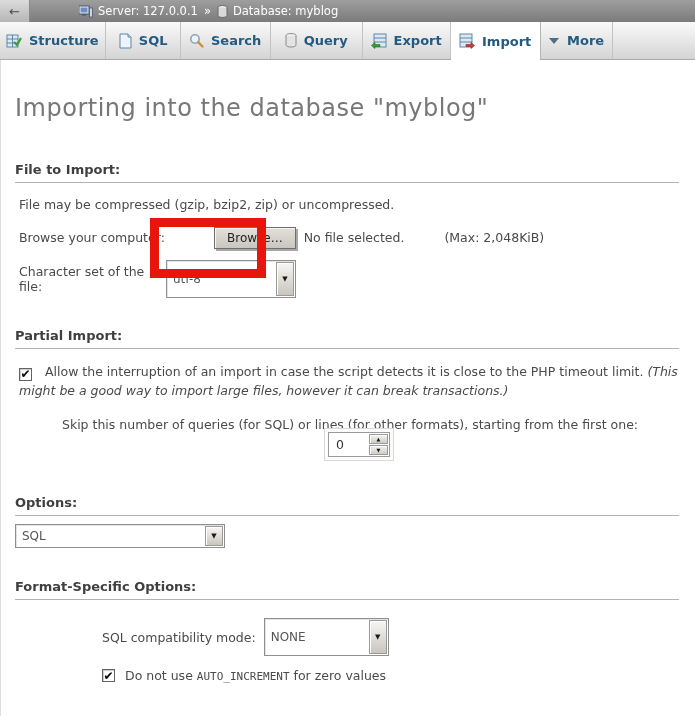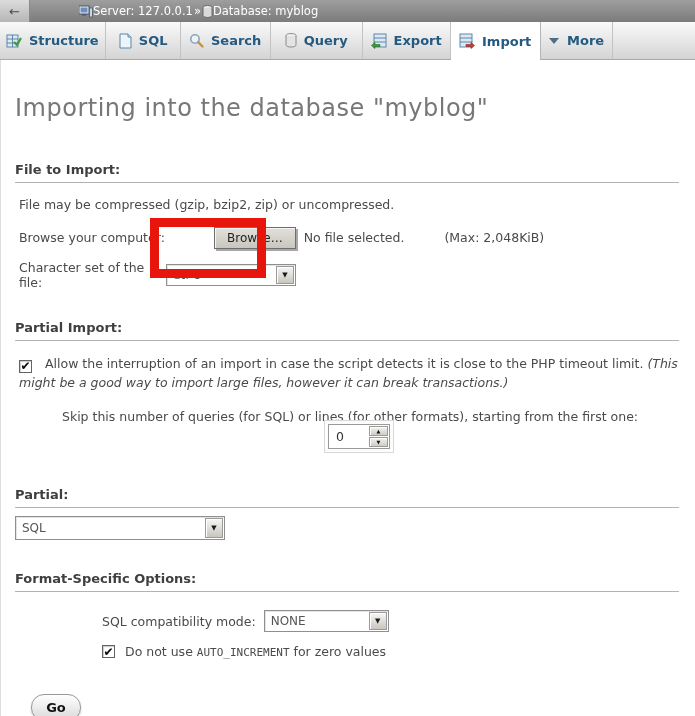--- a/index.html
+++ b/index.html
@@ -22,21 +22,21 @@
   }
   .back-btn {
     width: 30px; height: 22px;
     background: linear-gradient(#dcdcdc, #b5b5b5);
     color: #4a4a4a;
     display: flex; align-items: center; justify-content: center;
     border-right: 1px solid #8a8a8a;
     font-size: 13px;
     cursor: pointer;
   }
-  .crumb { display: flex; align-items: center; margin-left: 9px; font-size: 11.5px; padding-left: 40px; }
+  .crumb { display: flex; align-items: center; gap: 5px; margin-left: 9px; font-size: 11.5px; padding-left: 40px; }
   .crumb .sep { margin: 0 1px; }
   .crumb a { color:#fff; text-decoration:none; cursor:pointer; }
   .mini-icon { display:inline-block; line-height:0; }
   
   .tabbar {
     height: 38px;
     background: linear-gradient(#fafafa, #d4d4d4);
     border-bottom: 1px solid #a9a9a9;
     display: flex;
     align-items: stretch;
@@ -86,21 +86,21 @@
     box-shadow: inset 1px 1px 0 #f6f5f2, 2px 2px 0 rgba(60,60,60,.45);
     padding: 3px 12px;
     cursor: pointer;
     margin-left: 48px;
   }
   
   .win-select {
     display: inline-flex; align-items: center;
     border: 1px solid #8f8f8f;
     background: #fff;
-    height: 22px;
+    height: 38px;
     box-shadow: inset 1px 1px 0 #e4e4e4;
     cursor: pointer;
   }
   .sel-val { flex: 1; padding: 0 6px; color: #555; font-size: 12px; overflow: hidden; white-space: nowrap; }
   .sel-btn {
     width: 18px; align-self: stretch; margin: 1px;
     background: linear-gradient(#f7f6f3, #c9c6be);
     border: 1px solid #9a9a9a;
     box-shadow: inset 1px 1px 0 #fff;
     display: flex; align-items: center; justify-content: center;
@@ -311,21 +311,21 @@
     <span class="spinner" style="margin-left:18px">
       <span class="spin-val">0</span>
       <span class="spin-btns">
         <span class="spin-btn">▲</span>
         <span class="spin-btn">▼</span>
       </span>
     </span>
   </div>
 
   
-  <div class="section-head sh3">Partial:</div>
+  <div class="section-head sh3">Options:</div>
   <div class="row mt8" style="padding-left:0">
     <span class="win-select" style="width:210px;height:24px">
       <span class="sel-val">SQL</span>
       <span class="sel-btn">▼</span>
     </span>
   </div>
 
   
   <div class="section-head sh4">Format-Specific Options:</div>
   <div class="row indent" style="margin-top:18px">

